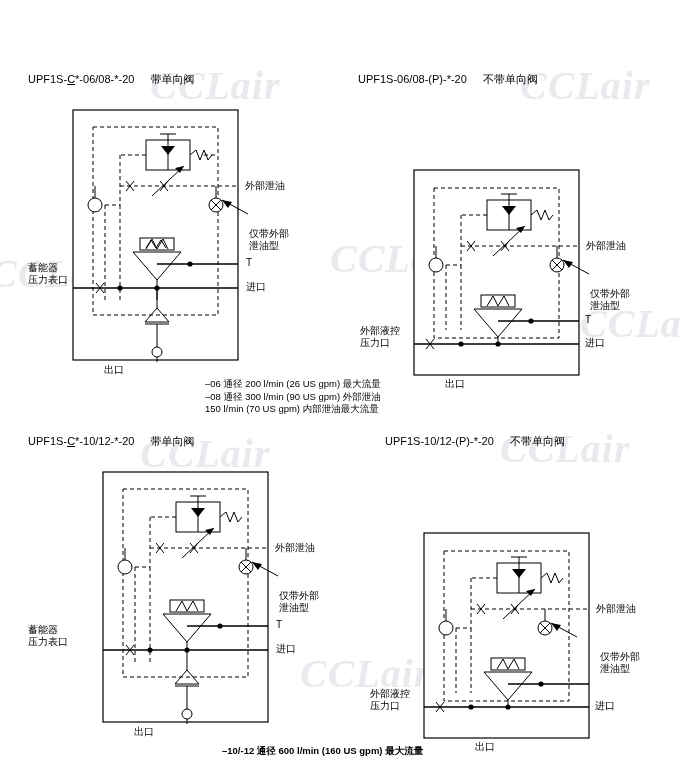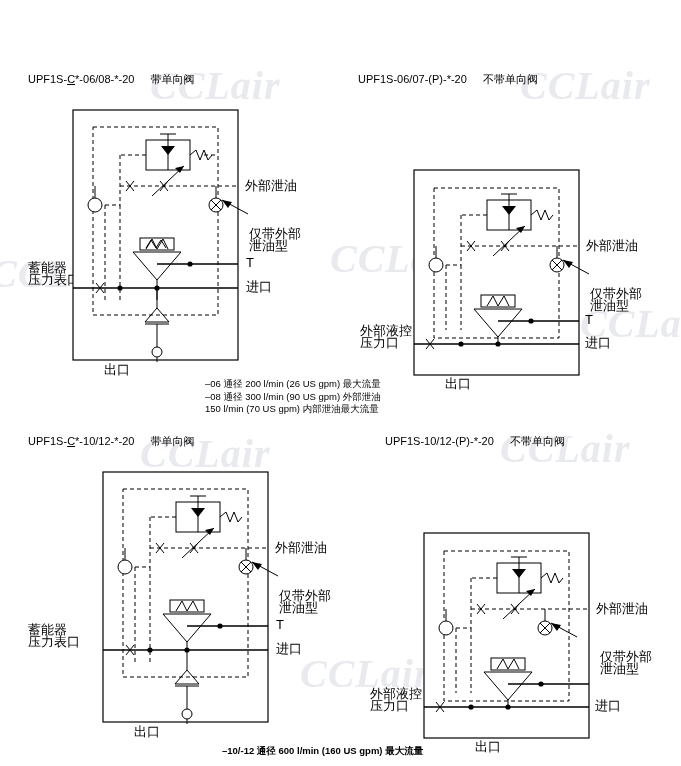--- a/index.html
+++ b/index.html
@@ -26,21 +26,21 @@
   .layer{position:absolute;left:0;top:0;width:681px;height:766px;z-index:2;}
   .ttl{
     position:absolute;
     font-size:11px;
     font-weight:normal;
     white-space:nowrap;
   }
   .ttl .u{text-decoration:underline;}
   .lbl{
     position:absolute;
-    font-size:13px;
+    font-size:10px;
     white-space:nowrap;
     line-height:12px;
   }
   .note{
     position:absolute;
     font-size:9.5px;
     white-space:nowrap;
     line-height:12.5px;
   }
   svg{position:absolute;left:0;top:0;}
@@ -288,21 +288,21 @@
 </div>
 <div class="lbl" style="left:28px;top:262px;">
   <span>蓄能器</span><br>
   <span>压力表口</span>
 </div>
 <div class="lbl" style="left:246px;top:257px;">T</div>
 <div class="lbl" style="left:246px;top:281px;">进口</div>
 <div class="lbl" style="left:104px;top:364px;">出口</div>
 
 <div class="ttl" style="left:358px;top:72px;">
-  <span>UPF1S-06/07-(P)-*-20</span>
+  <span>UPF1S-06/08-(P)-*-20</span>
   <span style="display:inline-block;width:10px;"></span>
   <span>不带单向阀</span>
 </div>
 
 <div class="lbl" style="left:425px;top:231px;">
   <span>0.7</span><br>
   <span>mm</span>
 </div>
 <div class="lbl" style="left:466px;top:251px;">
   <span>0.6</span><br>

